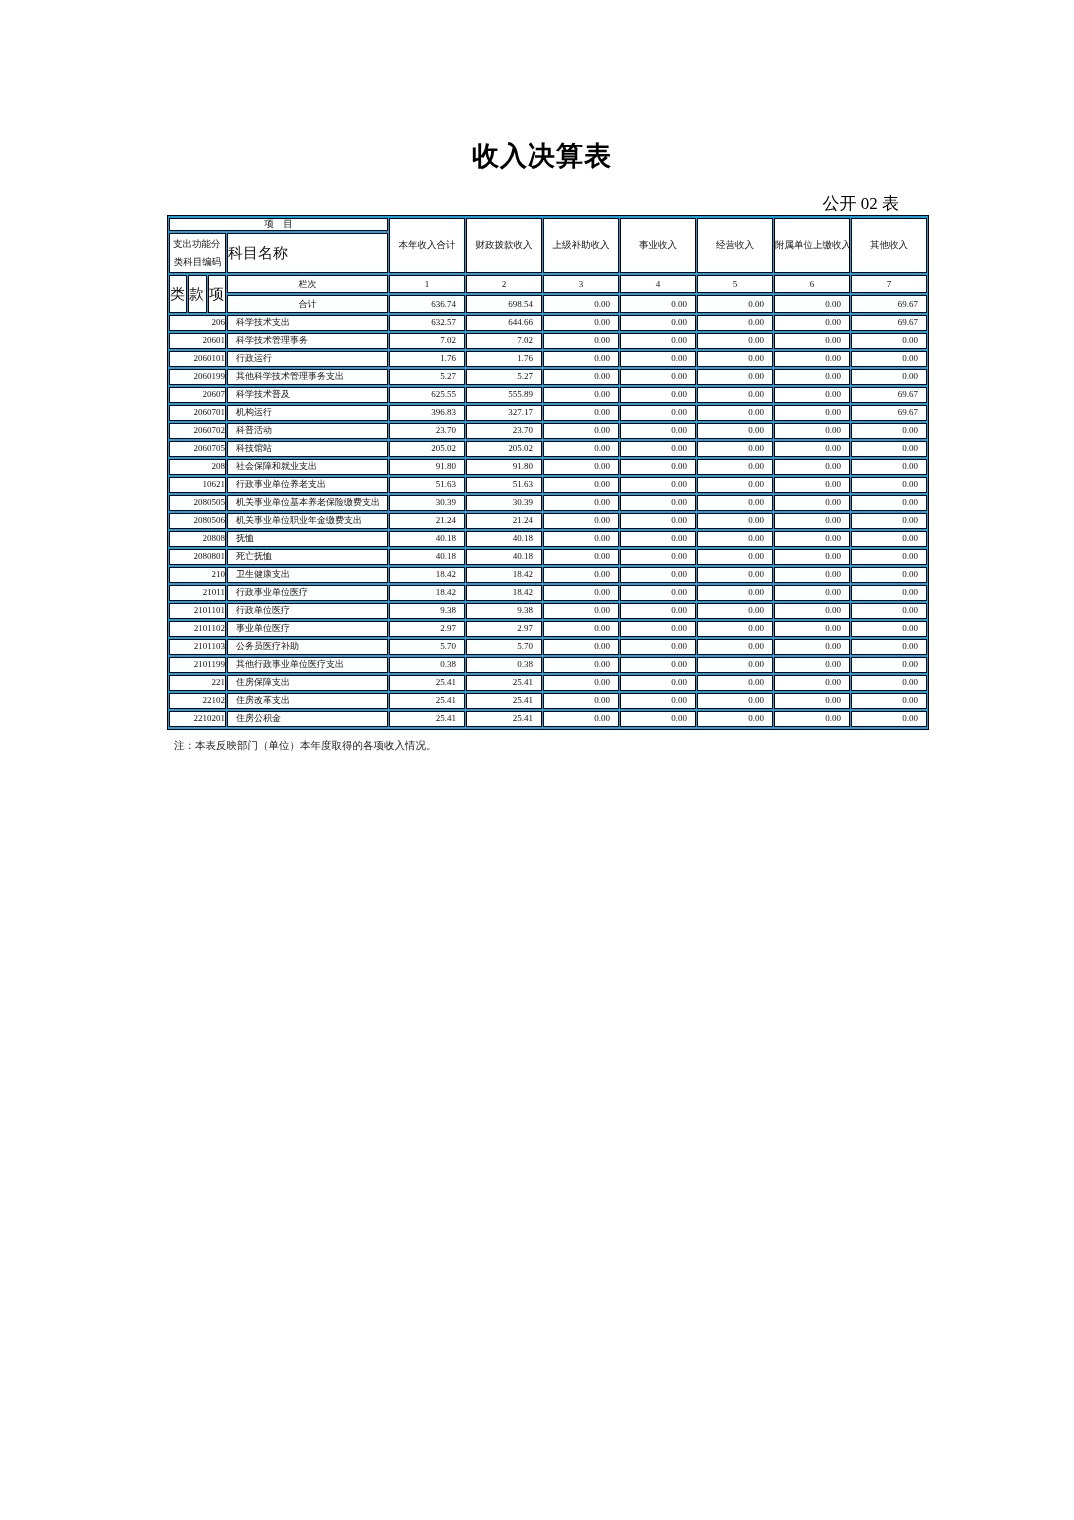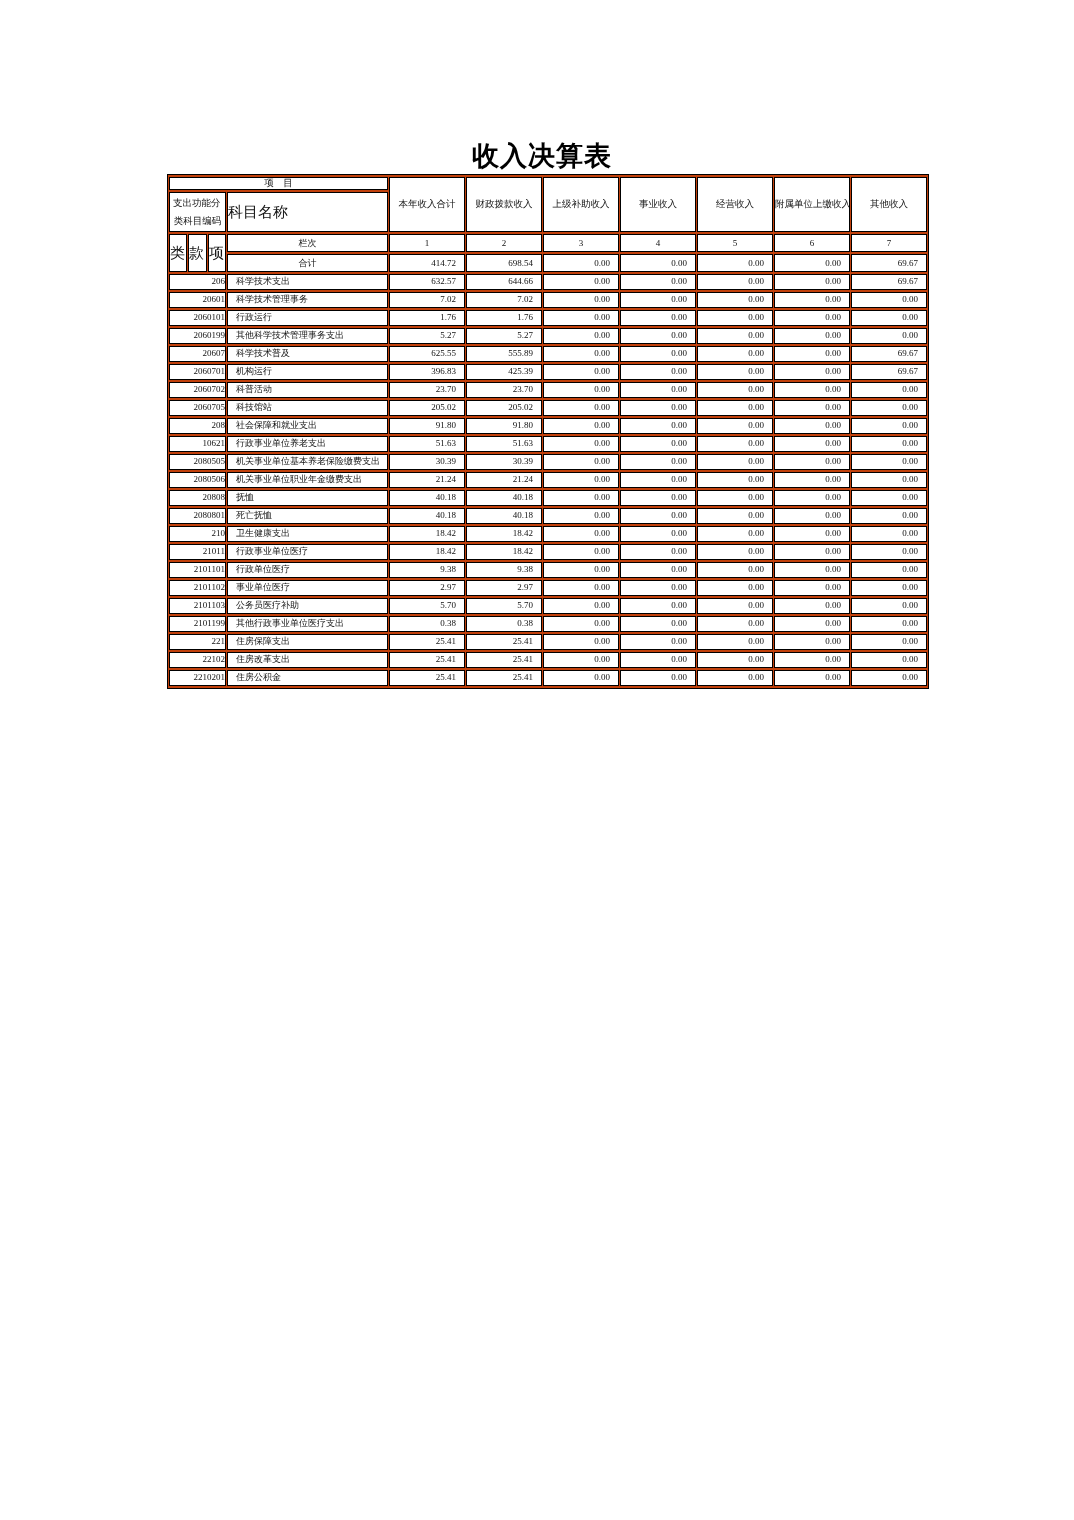--- a/index.html
+++ b/index.html
@@ -25,21 +25,21 @@
     margin-top:5px; margin-bottom:6px;
     display:flex; justify-content:space-between; align-items:baseline;
     font-size:17px;
   }
   .meta-row .dept { padding-left:6px; }
   .meta-row .year { transform:translateX(-30px); }
 
   table.fin {
     width:750px; table-layout:fixed;
     border-collapse:separate; border-spacing:1px 2px;
-    border:1px solid #000; background:#c2410c;
+    border:1px solid #000; background:#0ea5e9;
     font-size:9px; line-height:1.1;
   }
   table.fin td, table.fin th {
     border:1px solid #000; background:#fff; font-weight:normal;
     overflow:hidden; white-space:nowrap; color:#111;
   }
   tr.r-thin  { height:13px; }
   tr.r-hdr   { height:40px; }
   tr.r-lanci { height:18px; }
   tr.r-heji  { height:18px; }
@@ -67,20 +67,21 @@
 </style>
 </head>
 <body>
 
 <div class="page">
 
   <div class="doc-title">收入决算表</div>
 
   <div class="content">
 
+    <div class="open-label">公开 02 表</div>
 
 
     <table class="fin">
       <colgroup>
         <col style="width:18px">
           <col style="width:19px">
           <col style="width:18px">
         <col style="width:161px">
         <col style="width:76px">
           <col style="width:76px">
@@ -116,21 +117,21 @@
           <td class="lbl-center">1</td>
           <td class="lbl-center">2</td>
           <td class="lbl-center">3</td>
           <td class="lbl-center">4</td>
           <td class="lbl-center">5</td>
           <td class="lbl-center">6</td>
           <td class="lbl-center">7</td>
         </tr>
         <tr class="r-heji">
           <td class="lbl-center">合计</td>
-          <td class="num">414.72</td>
+          <td class="num">636.74</td>
           <td class="num">698.54</td>
           <td class="num">0.00</td>
           <td class="num">0.00</td>
           <td class="num">0.00</td>
           <td class="num">0.00</td>
           <td class="num">69.67</td>
         </tr>
       </thead>
       <tbody>
           <tr class="r-data">
@@ -185,21 +186,21 @@
             <td class="num">0.00</td>
             <td class="num">0.00</td>
             <td class="num">0.00</td>
             <td class="num">0.00</td>
             <td class="num">69.67</td>
           </tr>
           <tr class="r-data">
             <td colspan="3" class="code">2060701</td>
             <td class="name">机构运行</td>
             <td class="num">396.83</td>
-            <td class="num">425.39</td>
+            <td class="num">327.17</td>
             <td class="num">0.00</td>
             <td class="num">0.00</td>
             <td class="num">0.00</td>
             <td class="num">0.00</td>
             <td class="num">69.67</td>
           </tr>
           <tr class="r-data">
             <td colspan="3" class="code">2060702</td>
             <td class="name">科普活动</td>
             <td class="num">23.70</td>
@@ -382,16 +383,17 @@
             <td class="num">25.41</td>
             <td class="num">0.00</td>
             <td class="num">0.00</td>
             <td class="num">0.00</td>
             <td class="num">0.00</td>
             <td class="num">0.00</td>
           </tr>
         </tbody>
     </table>
 
+    <div class="note">注：本表反映部门（单位）本年度取得的各项收入情况。</div>
   </div>
 
   <div class="page-number">— 6 —</div>
 </div>
 
 </body></html>

